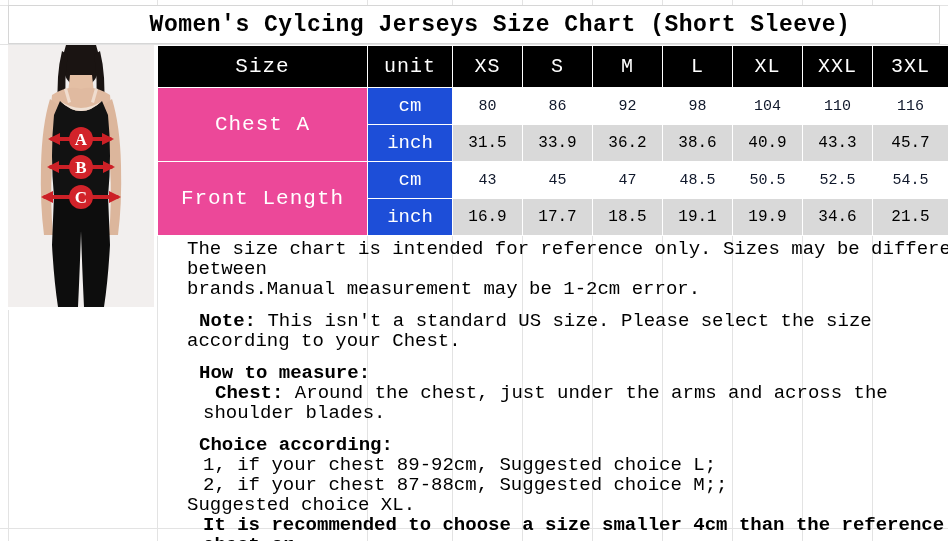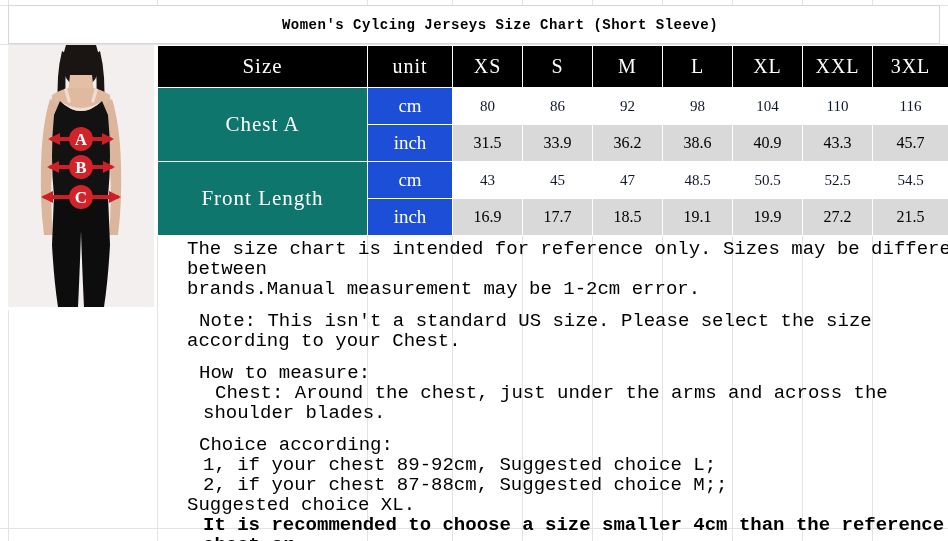--- a/index.html
+++ b/index.html
@@ -52,21 +52,21 @@
     background: #ffffff;
     box-sizing: border-box;
     z-index: 2;
   }
   #title-text {
     position: absolute;
     left: 0; right: 0;
     top: 50%;
     transform: translateY(-50%);
     text-align: center;
-    font-size: 14px;
+    font-size: 23px;
     font-weight: bold;
     color: #000;
     letter-spacing: 0.5px;
     padding-left: 52px;
   }
 
   
   #photo-cell {
     position: absolute;
     left: 8px;
@@ -87,39 +87,38 @@
 
   
   #size-table {
     position: absolute;
     left: 157px;
     top: 45px;
     width: 791px;
     border-collapse: collapse;
     z-index: 2;
     table-layout: fixed;
-    font-family: Liberation Serif, serif;
   }
   #size-table td, #size-table th {
     border: 1px solid #ffffff;
     text-align: center;
     vertical-align: middle;
     padding: 0;
     font-weight: normal;
   }
   .hdr {
     background: #000000;
     color: #ffffff;
     font-size: 20px;
     height: 41px;
     letter-spacing: 1px;
   }
   .hdr-size { font-size: 21px; }
   .rowlabel {
-    background: #0f766e;
+    background: #ec4899;
     color: #ffffff;
     font-size: 21px;
     letter-spacing: 1px;
     border-left: 1px solid #000;
   }
   .unitcell {
     background: #1d4ed8;
     color: #ffffff;
     font-size: 19px;
     height: 36px;
@@ -147,21 +146,21 @@
     top: 239px;
     width: 789px;
     z-index: 2;
     font-size: 19px;
     color: #000000;
     line-height: 20px;
     margin-left: 28px;
   }
   .note-p { margin: 0 0 0 0; }
   .note-gap { height: 12px; }
-  .b { font-weight: normal; padding-left: 12px; }
+  .b { font-weight: bold; padding-left: 12px; }
   .indent { padding-left: 16px; }
   .strongline { font-weight: bold; padding-left: 16px; }
 </style>
 </head>
 <body>
 
 <div id="page">
 
   <div id="grid-bg">
     <div class="grid-v" style="left:8px"></div>
@@ -291,21 +290,21 @@
         <td class="val-cm">52.5</td>
         <td class="val-cm">54.5</td>
       </tr>
       <tr>
         <td class="unitcell">inch</td>
         <td class="val-inch">16.9</td>
         <td class="val-inch">17.7</td>
         <td class="val-inch">18.5</td>
         <td class="val-inch">19.1</td>
         <td class="val-inch">19.9</td>
-        <td class="val-inch">27.2</td>
+        <td class="val-inch">34.6</td>
         <td class="val-inch">21.5</td>
       </tr>
     </tbody>
   </table>
 
   <div id="notes">
 
     <div class="note-p">The size chart is intended for reference only. Sizes may be different between</div>
     <div class="note-p">brands.Manual measurement may be 1-2cm error.</div>
 

